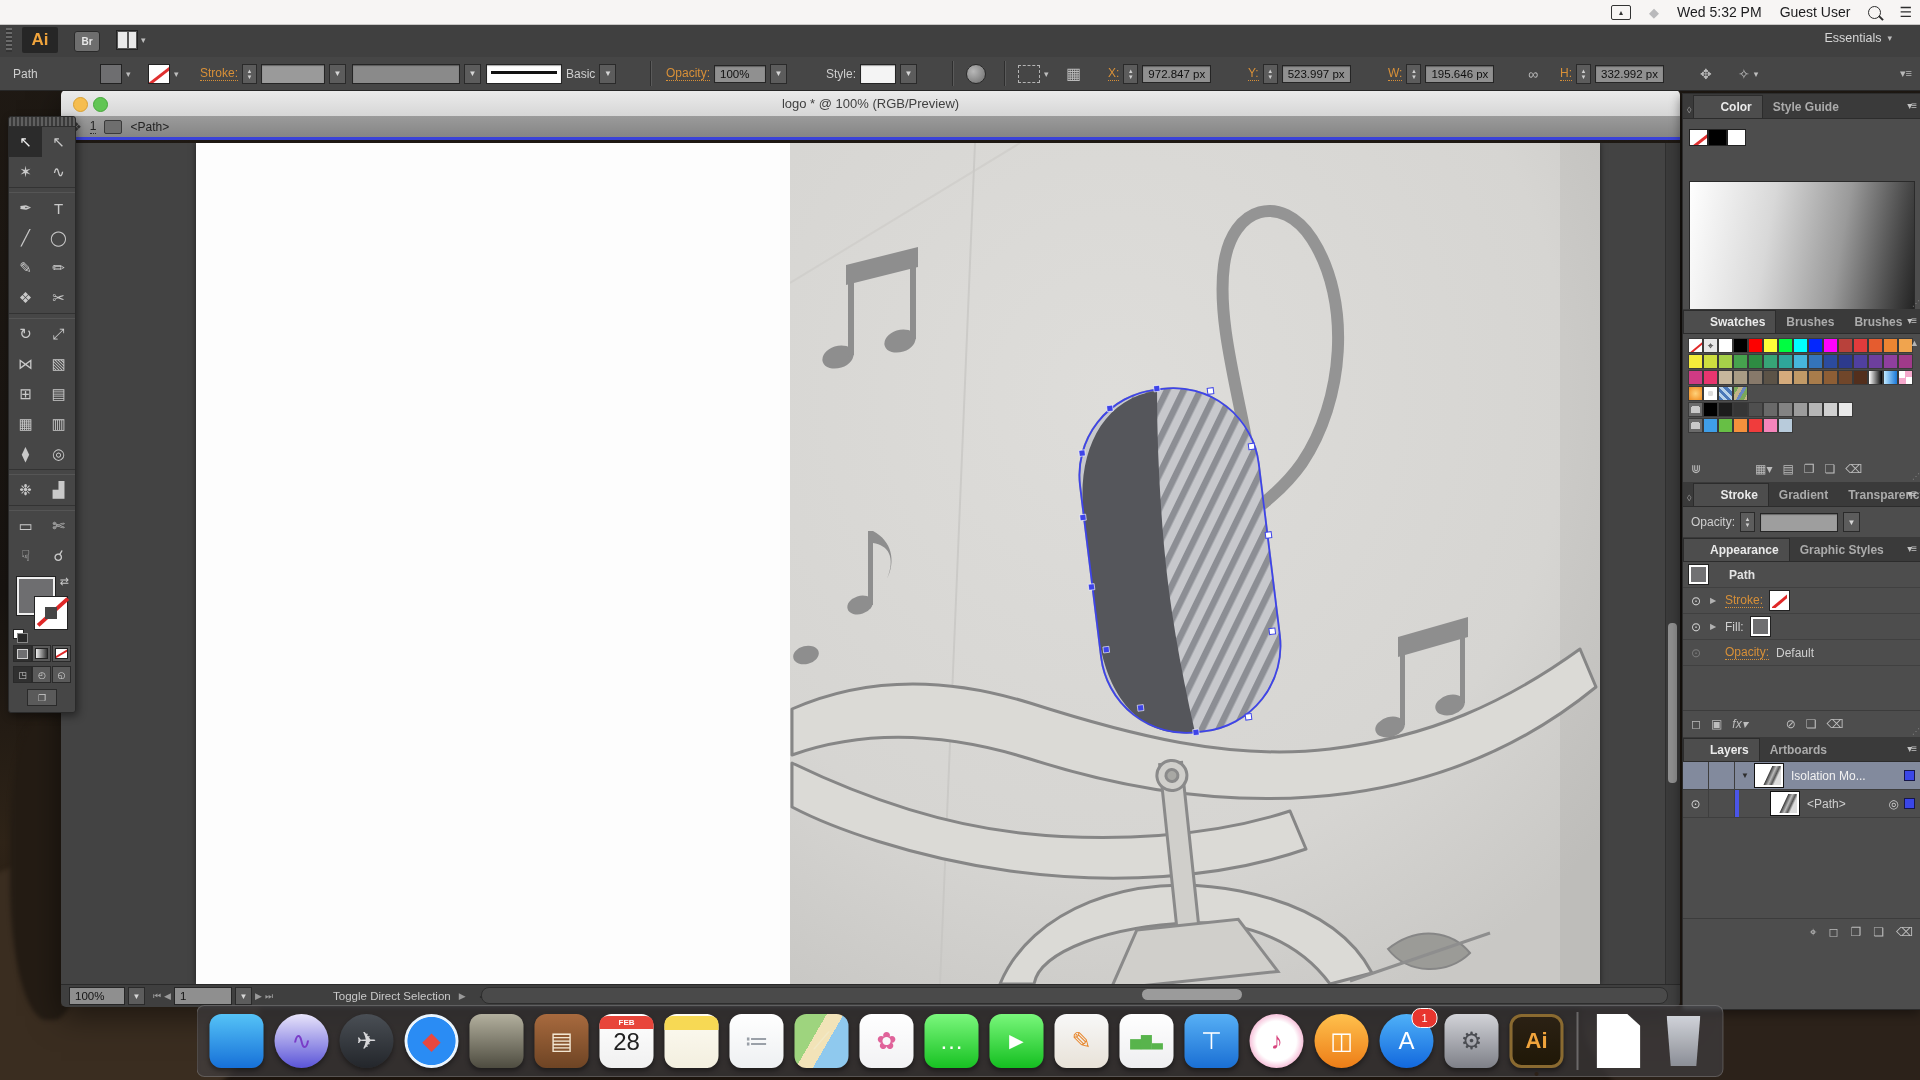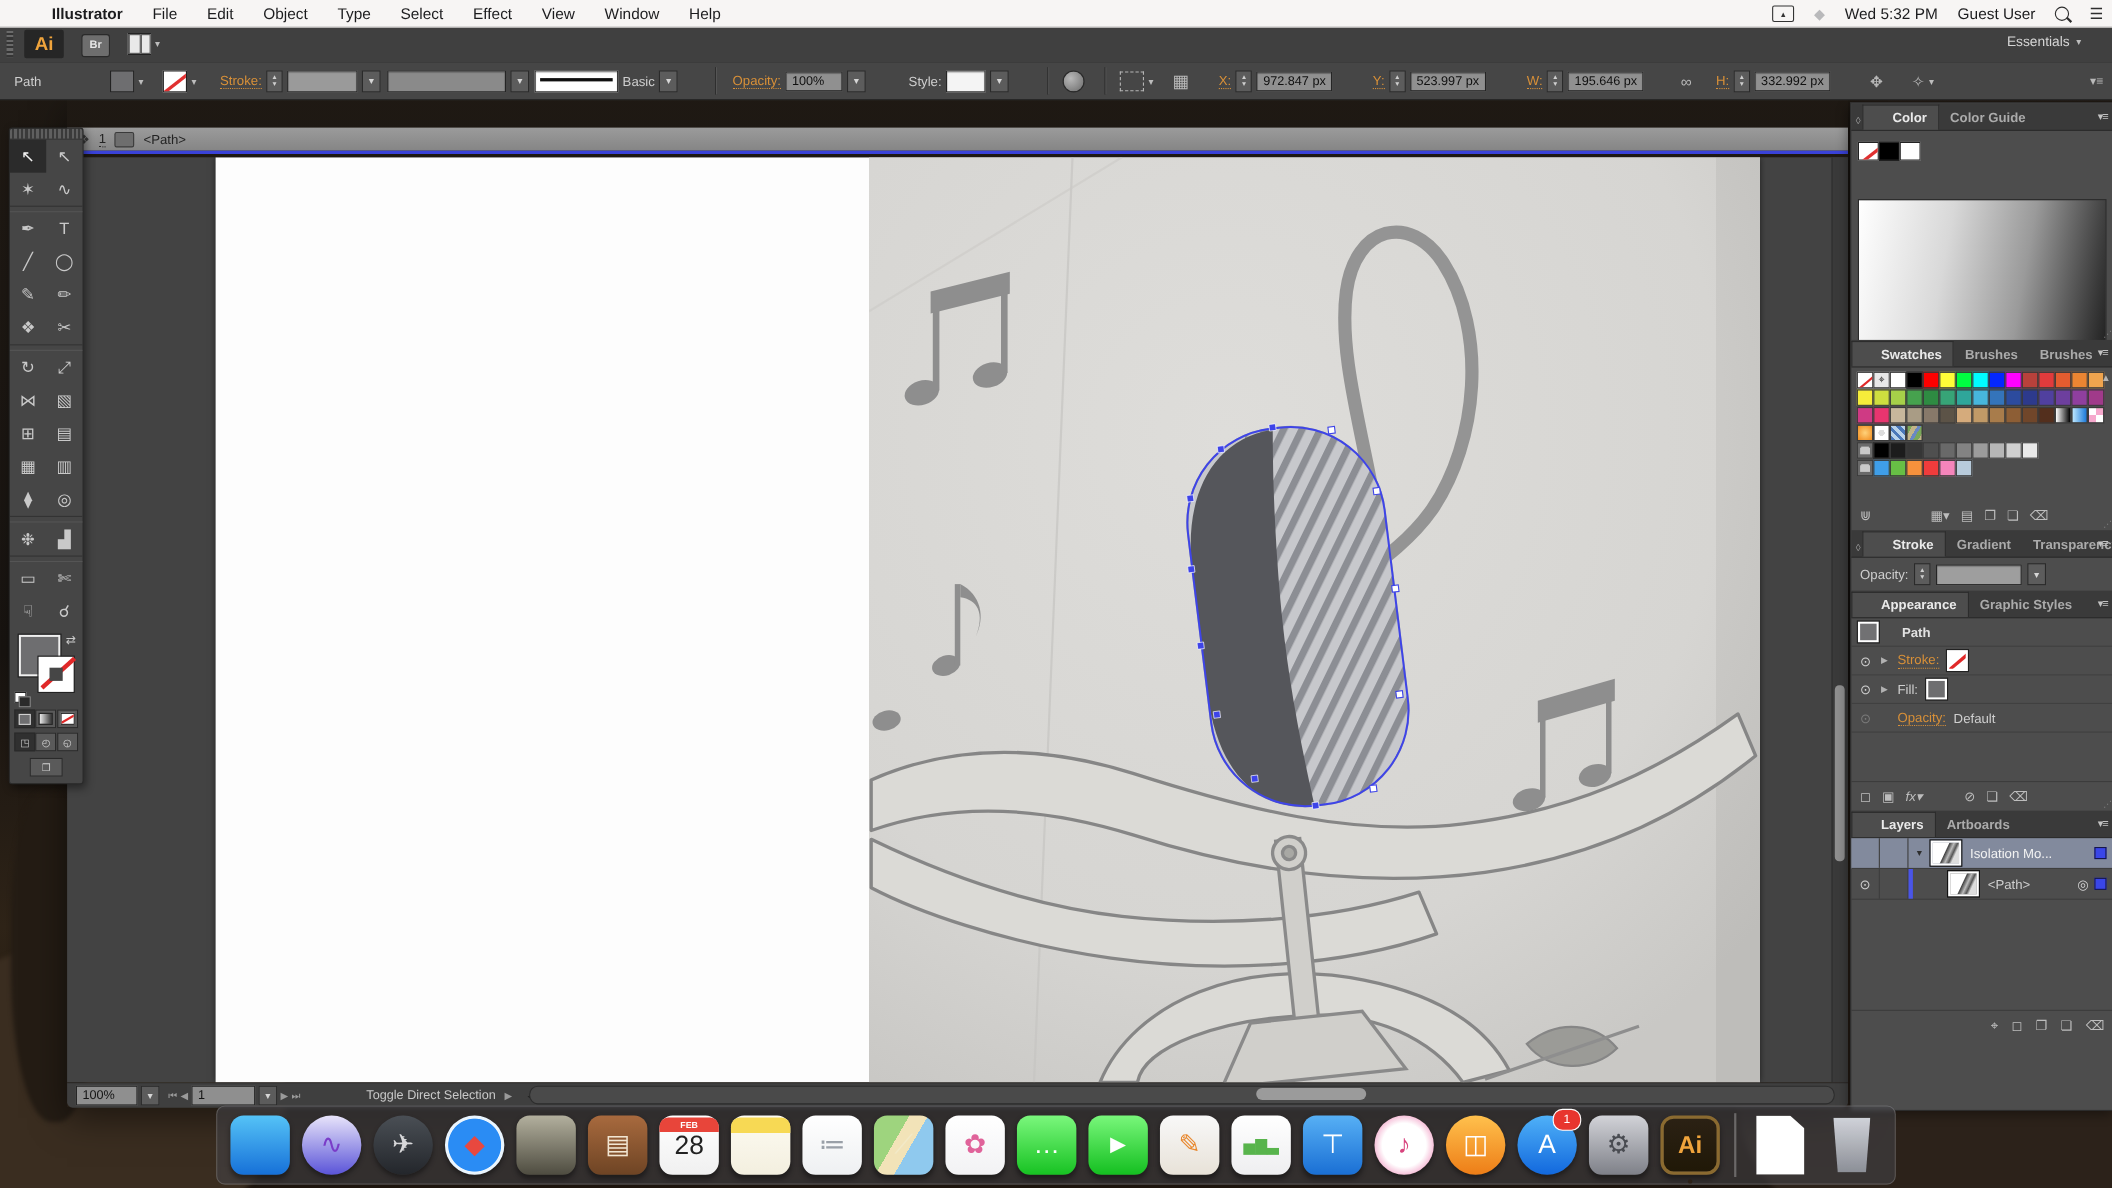--- a/index.html
+++ b/index.html
@@ -144,33 +144,20 @@
 </head>
 <body>
 
 <div id="screen">
 
   <div class="rock" style="left:-60px;bottom:-40px;width:320px;height:260px;background:#3a2d20;"></div>
   <div class="rock" style="right:-80px;bottom:-60px;width:420px;height:300px;background:#2c221a;"></div>
   <div class="rock" style="left:10px;top:720px;width:80px;height:300px;background:#241c14;"></div>
 
   <div id="menubar">
-    <div id="menu-left">
-        <span class="mi apple"></span>
-        <span class="mi" style="font-weight: bold;">Illustrator</span>
-        <span class="mi">File</span>
-        <span class="mi">Edit</span>
-        <span class="mi">Object</span>
-        <span class="mi">Type</span>
-        <span class="mi">Select</span>
-        <span class="mi">Effect</span>
-        <span class="mi">View</span>
-        <span class="mi">Window</span>
-        <span class="mi">Help</span>
-      </div>
     <div id="menu-right">
       <span class="mbicon">▴</span>
       <span class="diam">◆</span>
       <span>Wed 5:32 PM</span>
       <span>Guest User</span>
       <span class="mag"></span>
       <span class="nlist">☰</span>
     </div>
   </div>
 
@@ -272,20 +259,25 @@
     <div class="item" style="left:1738px;">
       <span class="cicon">✧</span>
         <span class="dd">▾</span>
     </div>
     <div class="item" style="right:8px;left:auto;">
       <span class="cicon" style="font-size:11px;">▾≡</span>
     </div>
   </div>
 
   <div id="docwin">
+    <div id="titlebar">
+      <span class="tl" style="left:12px;background:#f5bd4f;border:1px solid #d8a032;"></span>
+      <span class="tl" style="left:32px;background:#61c554;border:1px solid #45a83a;"></span>
+      <span>logo * @ 100% (RGB/Preview)</span>
+    </div>
     <div id="isolbar">
       <span class="isol-glyph">❖</span>
       <span style="border-bottom:1px dotted #2a2a2a;">1</span>
       <span class="pkg"></span>
       <span>&lt;Path&gt;</span>
     </div>
 
     <div id="canvas">
       <div id="artboard"></div>
       <div id="artwork">
@@ -467,21 +459,21 @@
     <div id="screenmode">
       <span class="mbtn" style="width:28px;">❐</span>
     </div>
   </div>
 
   <div id="rightcol">
 
     <div class="tabbar">
       <span class="collapse">◊</span>
       <span class="tab active">Color</span>
-      <span class="tab">Color Guide</span>
+      <span class="tab">Style Guide</span>
       <span class="pmenu">▾≡</span>
     </div>
     <div style="position:relative;height:190px;">
       <div style="position:absolute;left:6px;top:10px;display:flex;">
         <span class="minisw sw-none" style="position:relative;overflow:hidden;background:#fff;"></span>
         <span class="minisw" style="background:#000;"></span>
         <span class="minisw" style="background:#fff;"></span>
       </div>
       <div id="ramp"></div>
       <span class="grip-corner">⋰</span>

